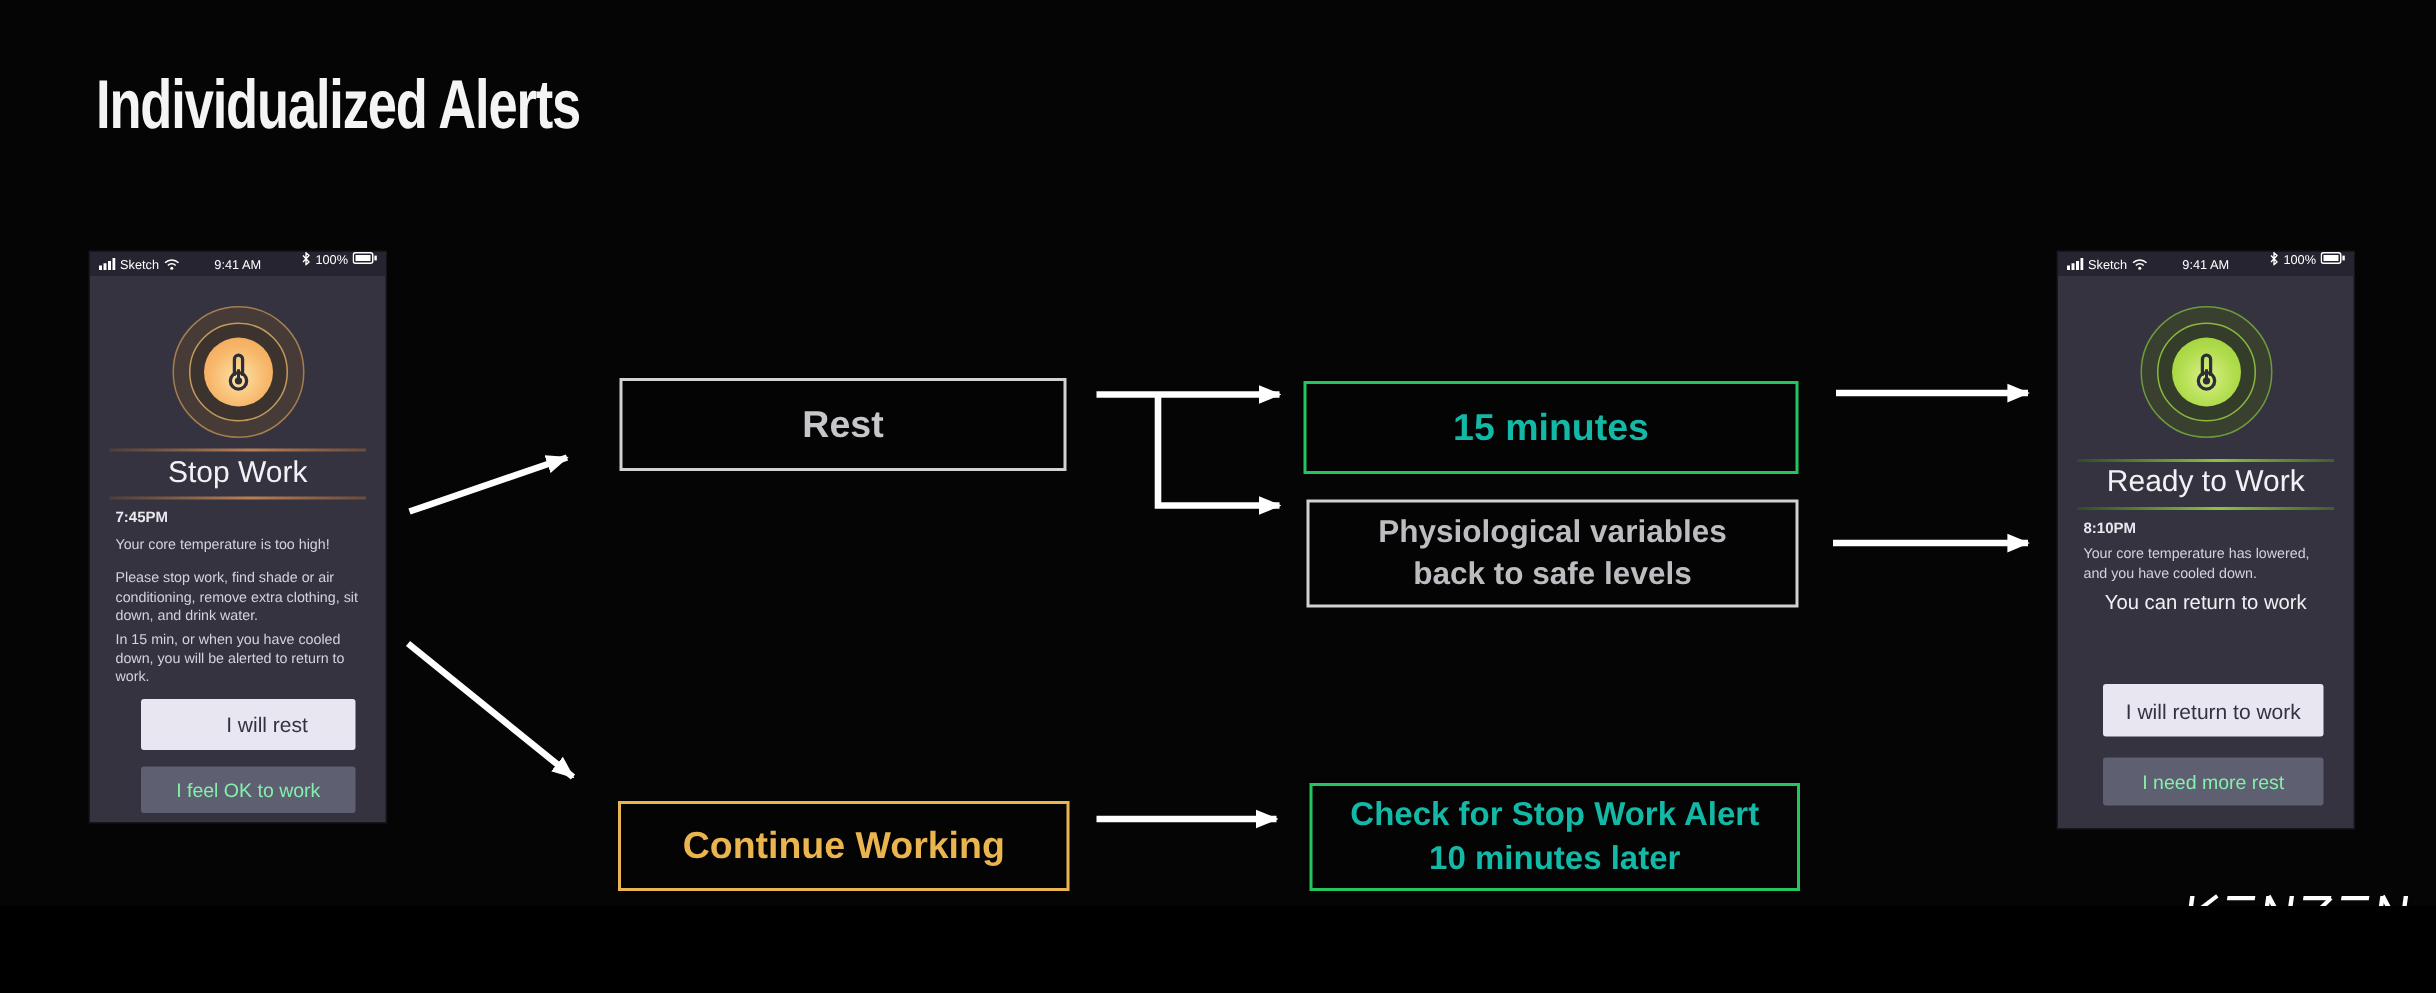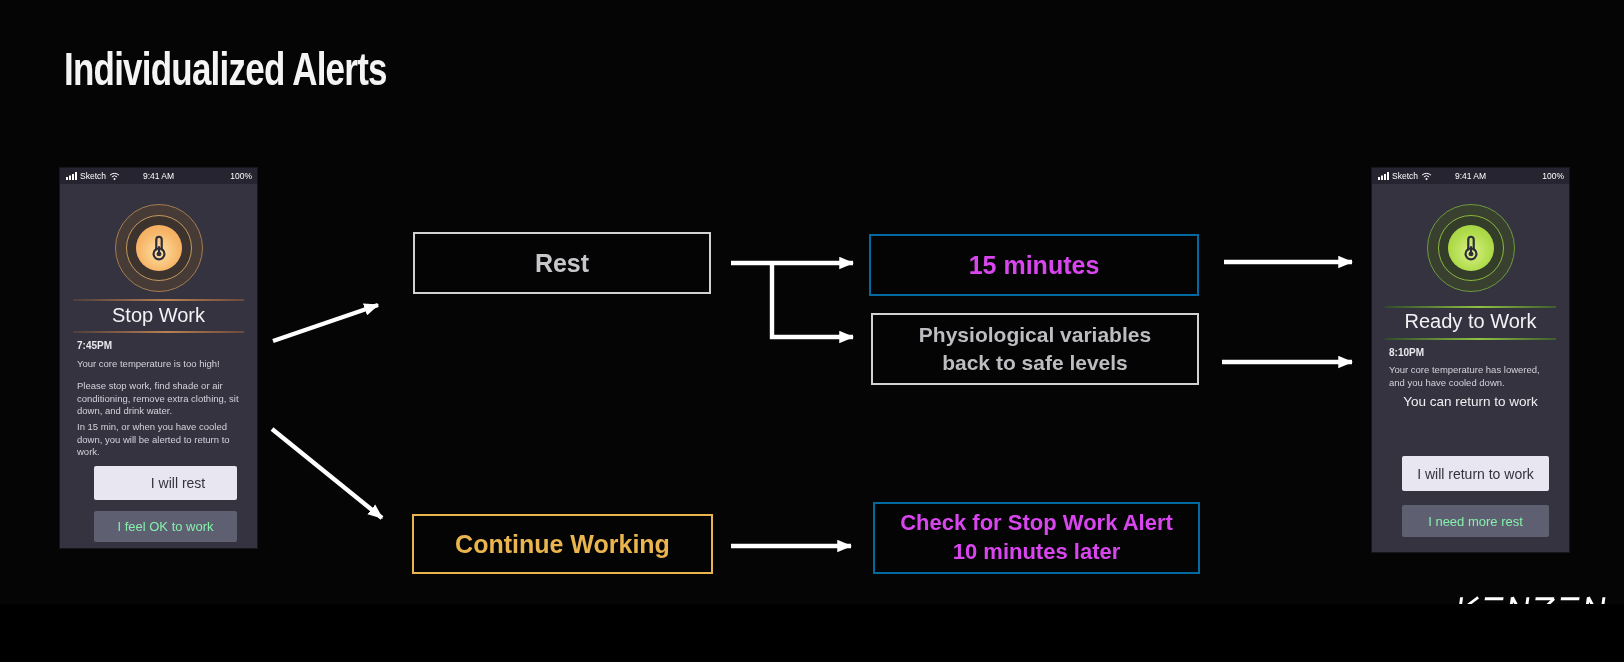--- a/index.html
+++ b/index.html
@@ -13,21 +13,21 @@
               letter-spacing:-1px;transform:scaleX(0.76);transform-origin:left top;white-space:nowrap;}
 
   
   .phone{position:absolute;width:197px;background:#34333f;box-shadow:0 0 0 1px #17161d;}
   #phone-left{left:60px;top:168px;height:380px;}
   #phone-right{left:1372px;top:168px;height:384px;}
   .statusbar{position:absolute;top:0;left:0;right:0;height:16px;background:#262430;
              color:#fff;font-size:8.5px;}
   .sb-left{position:absolute;left:6px;top:0;height:16px;display:flex;align-items:center;gap:3px;}
   .sb-time{position:absolute;left:0;right:0;top:0;height:16px;display:flex;align-items:center;justify-content:center;}
-  .sb-right{position:absolute;right:5px;top:0;height:16px;display:flex;gap:3px;flex-direction:column;}
+  .sb-right{position:absolute;right:5px;top:0;height:16px;display:flex;gap:3px;}
 
   .gauge{position:absolute;left:50%;top:36px;transform:translateX(-50%);width:86px;height:86px;
          border-radius:50%;display:flex;align-items:center;justify-content:center;}
   .gauge .mid{width:64px;height:64px;border-radius:50%;display:flex;align-items:center;justify-content:center;}
   .gauge .inner{width:46px;height:46px;border-radius:50%;display:flex;align-items:center;justify-content:center;}
   #phone-left .gauge{background:#463b36;border:1px solid #a57e4e;}
   #phone-left .mid{background:#3c332f;border:1px solid #c39a5e;}
   #phone-left .inner{background:radial-gradient(circle at 50% 58%, #fde3a6 0%, #f7b76a 55%, #f0a256 100%);}
   #phone-right .gauge{background:#39402f;border:1px solid #6e9a3c;}
   #phone-right .mid{background:#333d2a;border:1px solid #8ab83f;}
@@ -44,23 +44,23 @@
   .alert-time{position:absolute;left:17px;color:#e8e8ee;font-size:10px;font-weight:bold;}
   .msg{position:absolute;left:17px;width:166px;color:#d3d3dc;font-size:9.5px;line-height:1.32;}
   .callout{position:absolute;left:0;right:0;text-align:center;color:#f0f0f4;font-size:13.5px;}
   .pbtn{position:absolute;display:flex;align-items:center;justify-content:center;
         border:none;border-radius:2px;font-family:"Liberation Sans",sans-serif;cursor:pointer;}
   .pbtn.light{background:#e7e6f1;color:#33323f;font-size:14px;}
   .pbtn.gray{background:#5f5f72;color:#86efac;font-size:13px;}
 
   
   .fbox{position:absolute;display:flex;flex-direction:column;align-items:center;justify-content:center;
-        text-align:center;font-weight:bold;background:rgba(0,0,0,0.2);}
+        text-align:center;font-weight:bold;background:rgba(0,0,0,0.2);margin-top:20px;}
   .fbox.gray{border:2px solid #d2d2d2;color:#c7c7cb;}
-  .fbox.orange{border:2px solid #0369a1;color:#d946ef;}
+  .fbox.orange{border:2px solid #22c55e;color:#14b8a6;}
   .fbox.yellow{border:2px solid #eab54e;color:#eab54e;}
   #box-rest{left:413px;top:232px;width:294px;height:58px;font-size:25px;}
   #box-15min{left:869px;top:234px;width:326px;height:58px;font-size:25px;}
   #box-physio{left:871px;top:313px;width:324px;height:68px;font-size:21px;line-height:1.35;color:#bcbcc1;}
   #box-continue{left:412px;top:514px;width:297px;height:56px;font-size:25px;}
   #box-check{left:873px;top:502px;width:323px;height:68px;font-size:22px;line-height:1.3;}
 
   
   #arrows{position:absolute;left:0;top:0;pointer-events:none;}
 

